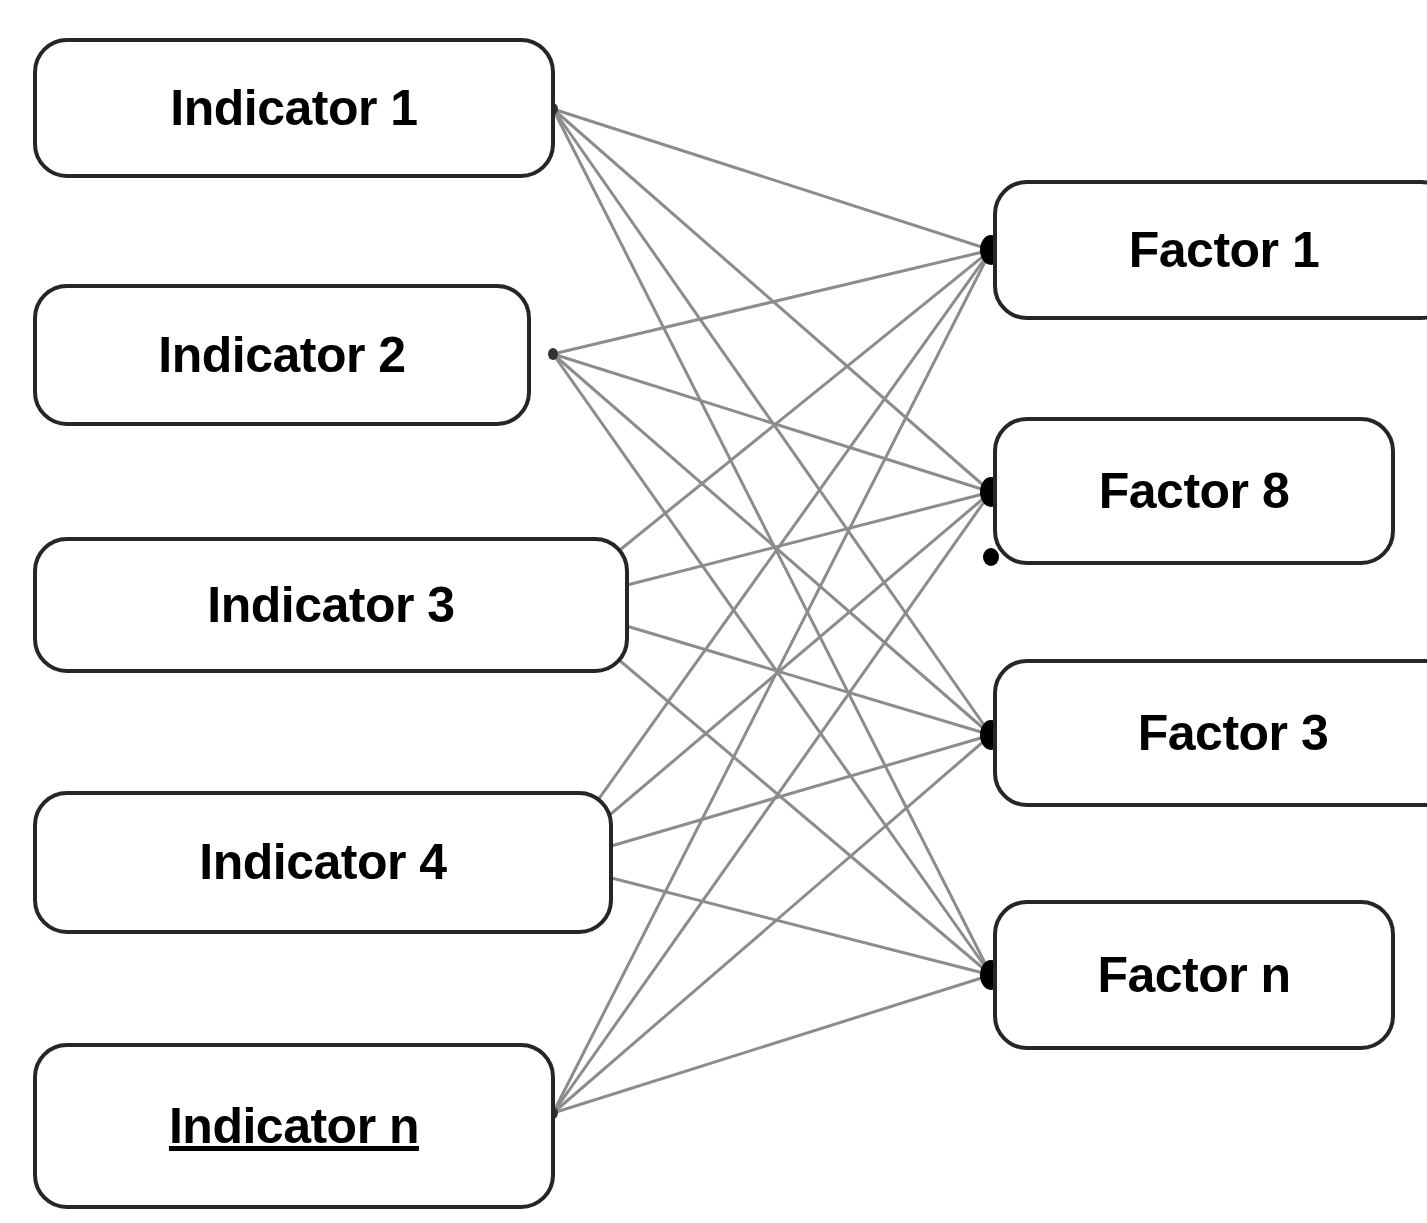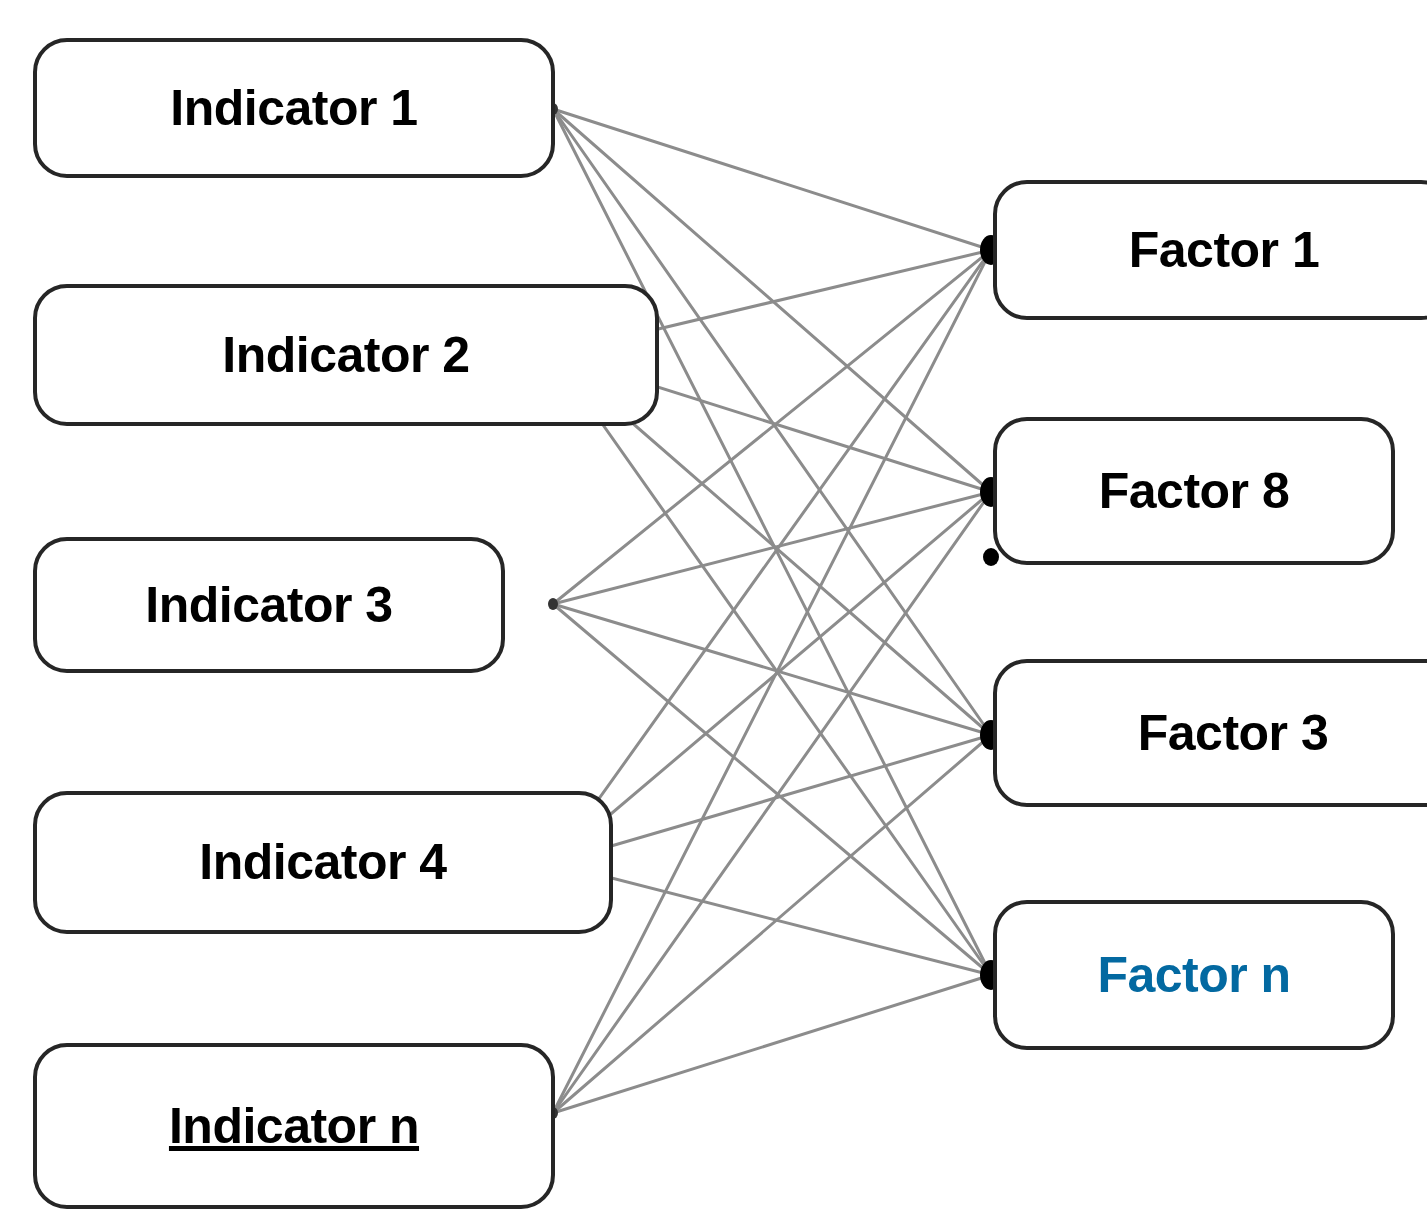--- a/index.html
+++ b/index.html
@@ -85,41 +85,41 @@
       <ellipse cx="553" cy="354" rx="5" ry="6" fill="#333333"></ellipse>
       <ellipse cx="553" cy="604" rx="5" ry="6" fill="#333333"></ellipse>
       <ellipse cx="553" cy="863" rx="5" ry="6" fill="#333333"></ellipse>
       <ellipse cx="553" cy="1113" rx="5" ry="6" fill="#333333"></ellipse>
     </svg>
 
   <div id="left-column">
       <div class="node-box" style="left: 33px; top: 38px; width: 522px; height: 140px; border-color: rgb(38, 38, 38); background: rgb(255, 255, 255); border-width: 4px; border-radius: 34px;">
         <span class="node-label" style="color: rgb(0, 0, 0);">Indicator 1</span>
       </div>
-      <div class="node-box" style="left: 33px; top: 284px; width: 626px; height: 142px; border-color: rgb(38, 38, 38); background: rgb(255, 255, 255); border-width: 4px; border-radius: 34px;">
+      <div class="node-box" style="left: 33px; top: 284px; width: 498px; height: 142px; border-color: rgb(38, 38, 38); background: rgb(255, 255, 255); border-width: 4px; border-radius: 34px;">
         <span class="node-label" style="color: rgb(0, 0, 0);">Indicator 2</span>
       </div>
-      <div class="node-box" style="left: 33px; top: 537px; width: 472px; height: 136px; border-color: rgb(38, 38, 38); background: rgb(255, 255, 255); border-width: 4px; border-radius: 34px;">
+      <div class="node-box" style="left: 33px; top: 537px; width: 596px; height: 136px; border-color: rgb(38, 38, 38); background: rgb(255, 255, 255); border-width: 4px; border-radius: 34px;">
         <span class="node-label" style="color: rgb(0, 0, 0);">Indicator 3</span>
       </div>
       <div class="node-box" style="left: 33px; top: 791px; width: 580px; height: 143px; border-color: rgb(38, 38, 38); background: rgb(255, 255, 255); border-width: 4px; border-radius: 34px;">
         <span class="node-label" style="color: rgb(0, 0, 0);">Indicator 4</span>
       </div>
       <div class="node-box" style="left: 33px; top: 1043px; width: 522px; height: 166px; border-color: rgb(38, 38, 38); background: rgb(255, 255, 255); border-width: 4px; border-radius: 34px;">
         <span class="node-label" style="color: rgb(0, 0, 0); text-decoration: underline;">Indicator n</span>
       </div>
     </div>
   <div id="right-column">
       <div class="node-box" style="left: 993px; top: 180px; width: 462px; height: 140px; border-color: rgb(38, 38, 38); background: rgb(255, 255, 255); border-width: 4px; border-radius: 34px; justify-content: center;">
         <span class="node-label" style="color: rgb(0, 0, 0);">Factor 1</span>
       </div>
       <div class="node-box" style="left: 993px; top: 417px; width: 402px; height: 148px; border-color: rgb(38, 38, 38); background: rgb(255, 255, 255); border-width: 4px; border-radius: 34px;">
         <span class="node-label" style="color: rgb(0, 0, 0);">Factor 8</span>
       </div>
       <div class="node-box" style="left: 993px; top: 659px; width: 480px; height: 148px; border-color: rgb(38, 38, 38); background: rgb(255, 255, 255); border-width: 4px; border-radius: 34px;">
         <span class="node-label" style="color: rgb(0, 0, 0);">Factor 3</span>
       </div>
       <div class="node-box" style="left: 993px; top: 900px; width: 402px; height: 150px; border-color: rgb(38, 38, 38); background: rgb(255, 255, 255); border-width: 4px; border-radius: 34px;">
-        <span class="node-label" style="color: #0369a1;">Factor n</span>
+        <span class="node-label" style="color: #000000;">Factor n</span>
       </div>
     </div>
 
 </div>
 
 </body></html>

